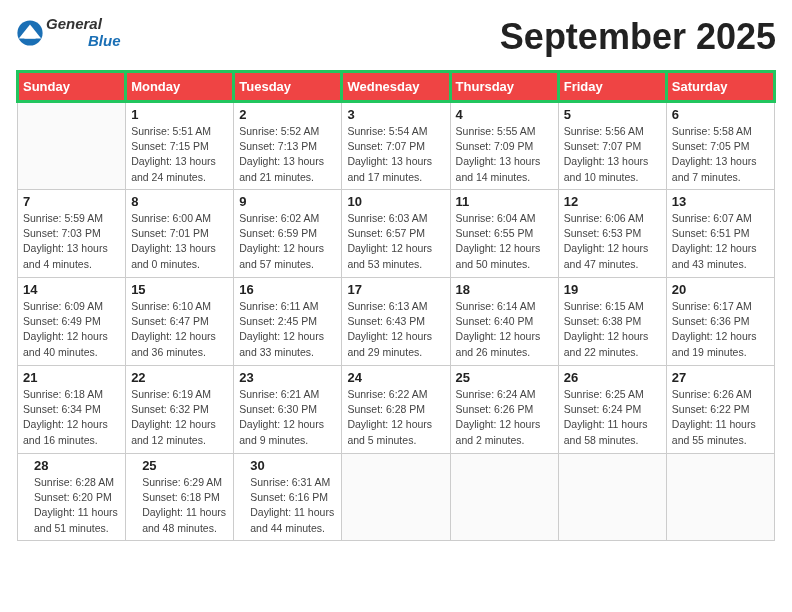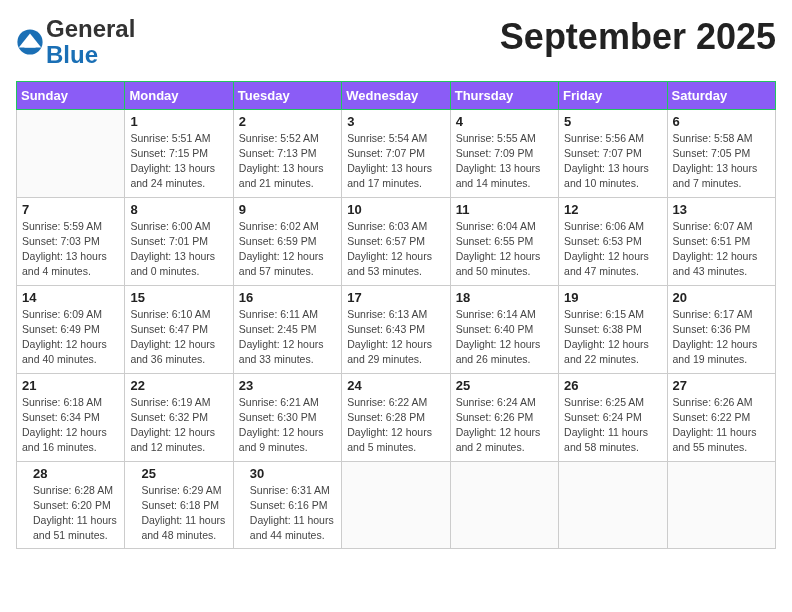--- a/index.html
+++ b/index.html
@@ -14,26 +14,27 @@
       display: flex;
       justify-content: space-between;
       align-items: flex-start;
       margin-bottom: 12px;
     }
     .logo {
       display: flex;
       align-items: center;
     }
     .logo-text {
-      font-size: 24px;
+      font-size: 15px;
       font-weight: bold;
       line-height: 1.1;
+      font-style: italic;
     }
     .logo-general { color: #333; }
-    .logo-blue { color: #1a6fb5; }
+    .logo-blue { color: #1a6fb5; margin-left: 42px; }
     .logo-icon {
       width: 28px;
       height: 28px;
       margin-right: 2px;
     }
     .title-block {
       text-align: left;
     }
     .month-title {
       font-size: 36px;
@@ -43,27 +44,27 @@
     .location {
       font-size: 15px;
       color: #333;
     }
     table {
       width: 100%;
       border-collapse: collapse;
       border: 1px solid #ccc;
     }
     thead tr th {
-      background-color: #8b5cf6;
+      background-color: #ef4444;
       color: #fff;
       font-size: 13px;
       font-weight: bold;
       padding: 6px 4px;
       text-align: left;
-      border: 1px solid #22c55e;
+      border: 3px solid #22c55e;
     }
     tbody tr td {
       border: 1px solid #ccc;
       vertical-align: top;
       padding: 4px 5px;
       font-size: 11px;
       color: #333;
       width: calc(100% / 7);
       min-height: 80px;
       height: 88px;

